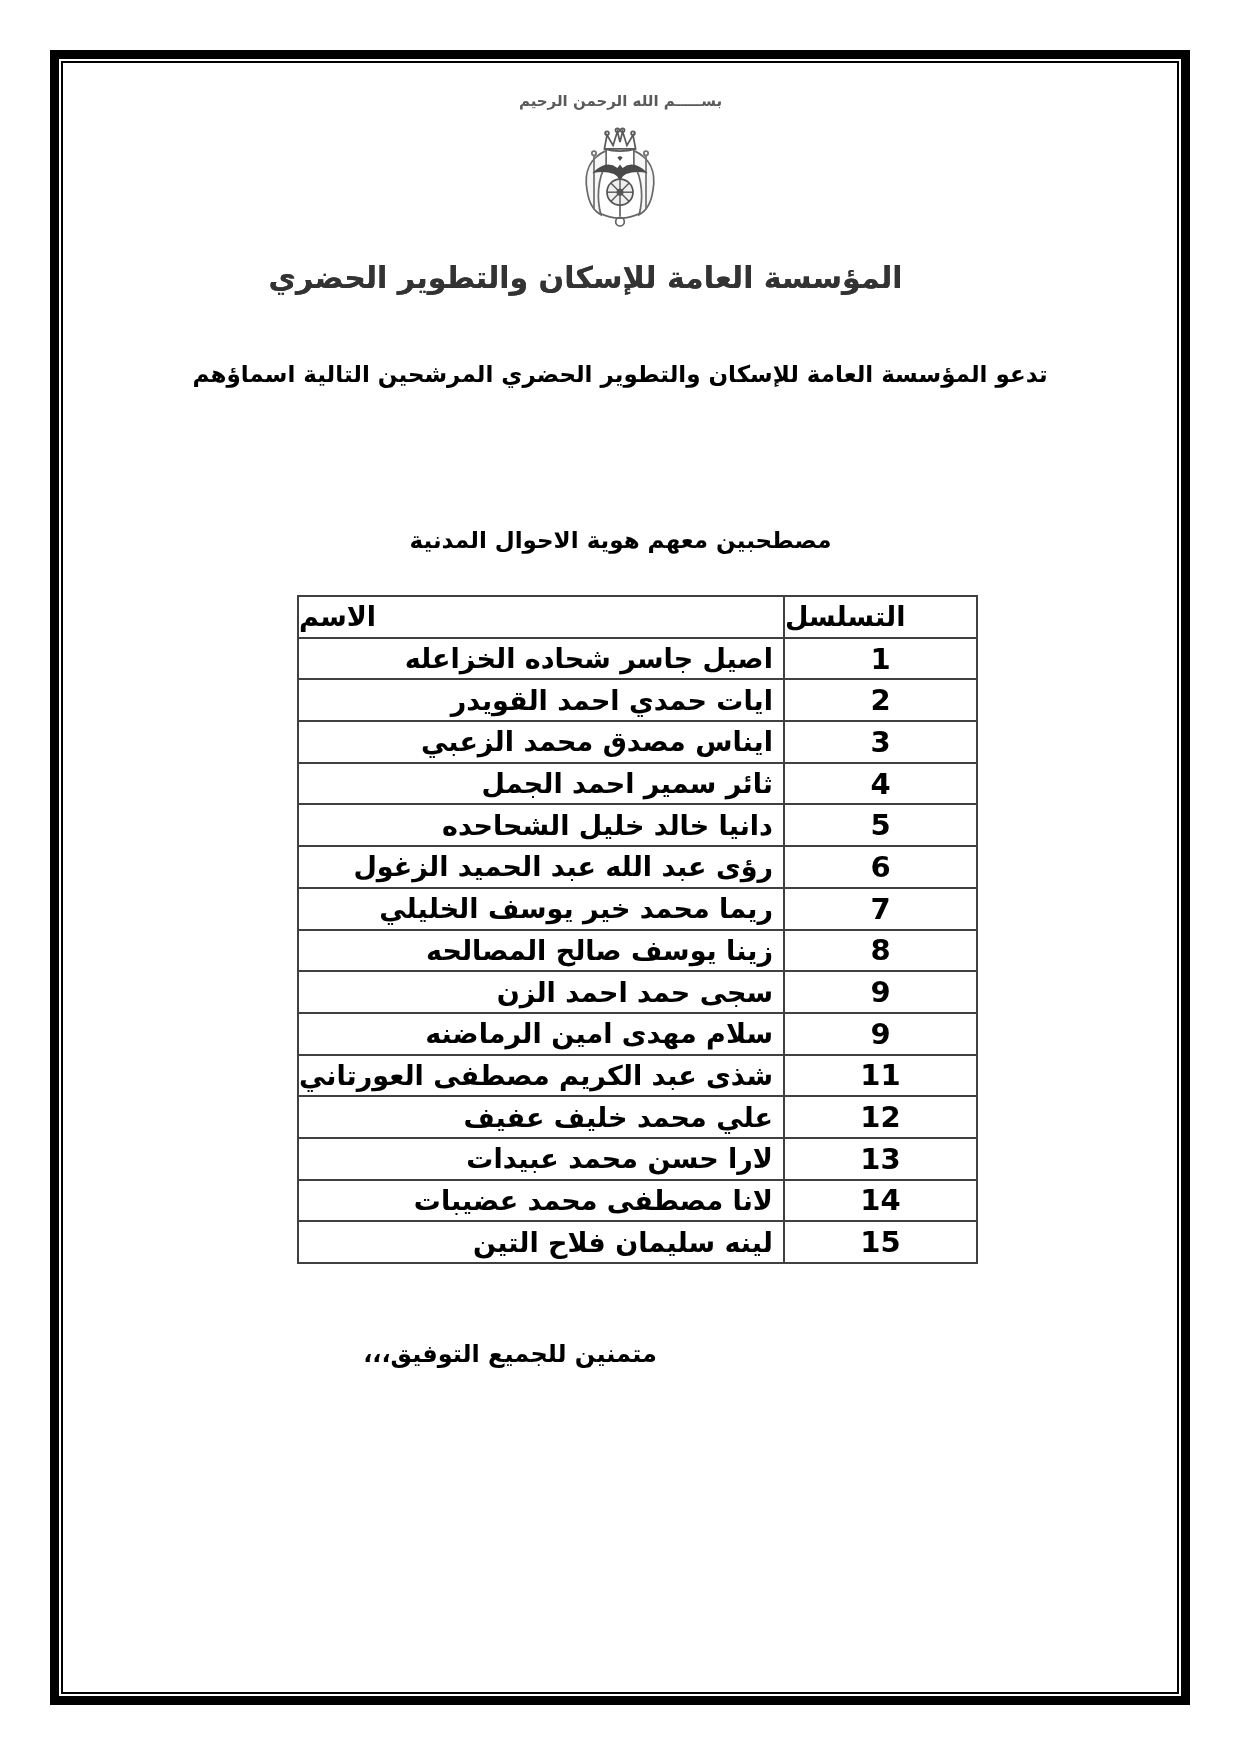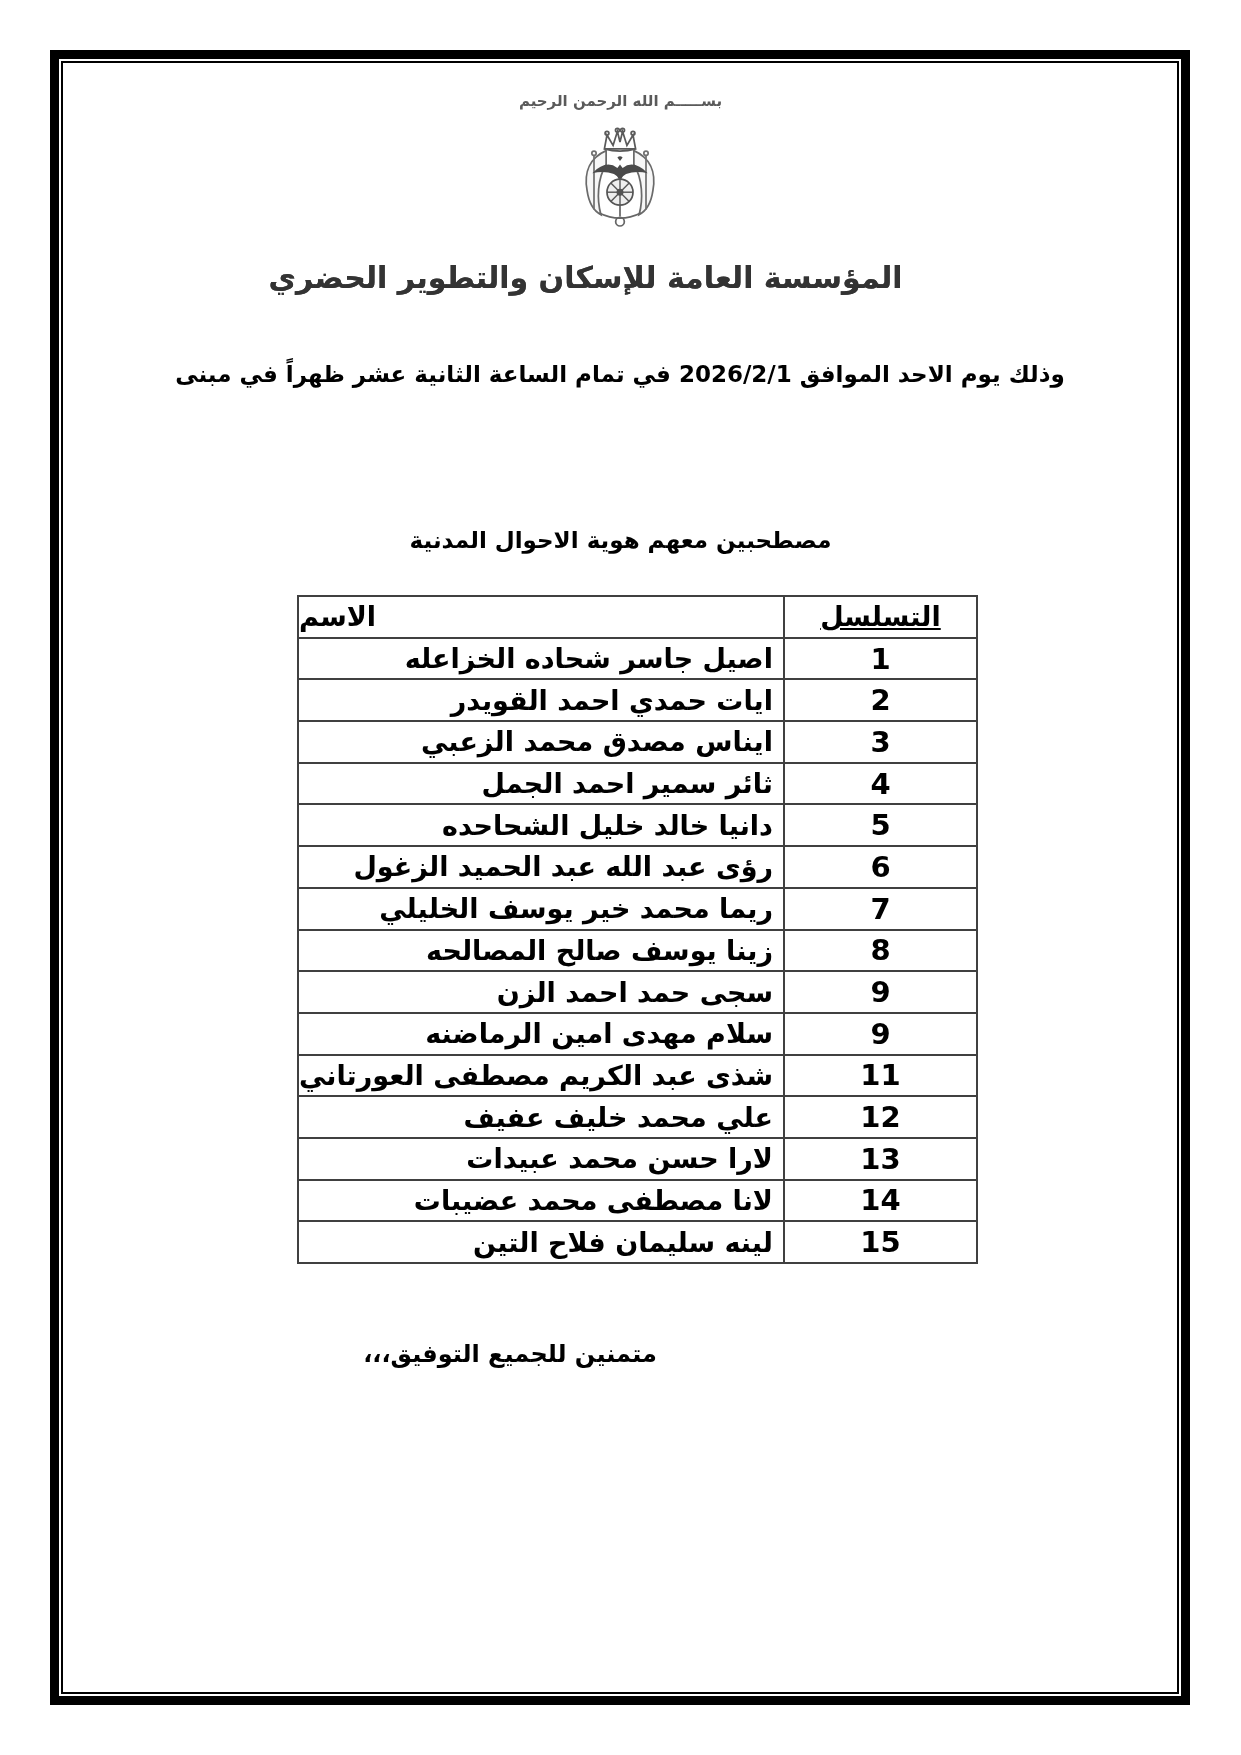--- a/index.html
+++ b/index.html
@@ -52,21 +52,21 @@
   }
   .candidates col.c-serial { width:193px; }
   .candidates col.c-name  { width:466px; }
   .candidates th, .candidates td {
     border:2px solid #404040;
     height:39.7px; padding:0;
     white-space:nowrap; vertical-align:middle;
     font-weight:bold;
   }
   .candidates th { font-size:27px; }
-  th.serial-h { text-align:center;text-decoration:underline; }
+  th.serial-h { text-align:left; }
   th.name-h   { text-align:left; padding-right:8px; }
   td.serial-cell { text-align:center; font-size:29px; }
   td.name-cell   { text-align:right; padding-right:10px; font-size:27px; }
 
   .closing {
     position:absolute; top:1340px; left:190px; width:640px;
     text-align:center; font-size:24px; font-weight:bold;
   }
 </style>
 </head>
@@ -121,21 +121,21 @@
   <g stroke="#666" stroke-width="2" fill="none">
     <path d="M36,100 Q60,112 84,100"></path>
     <line x1="60" y1="92" x2="60" y2="104"></line>
     <circle cx="60" cy="110" r="5"></circle>
   </g>
 </svg>
 
 <div class="org-callig">المؤسسة العامة للإسكان والتطوير الحضري</div>
 
 <div class="intro">
-  <div>وذلك يوم الاحد الموافق 2026/2/1 في تمام الساعة الثانية عشر ظهراً في مبنى</div>
+  <div>تدعو المؤسسة العامة للإسكان والتطوير الحضري المرشحين التالية اسماؤهم</div>
 </div>
 
 <div class="note">مصطحبين معهم هوية الاحوال المدنية</div>
 
 <table class="candidates">
   <colgroup>
       <col class="c-serial">
       <col class="c-name">
     </colgroup>
   <thead>

